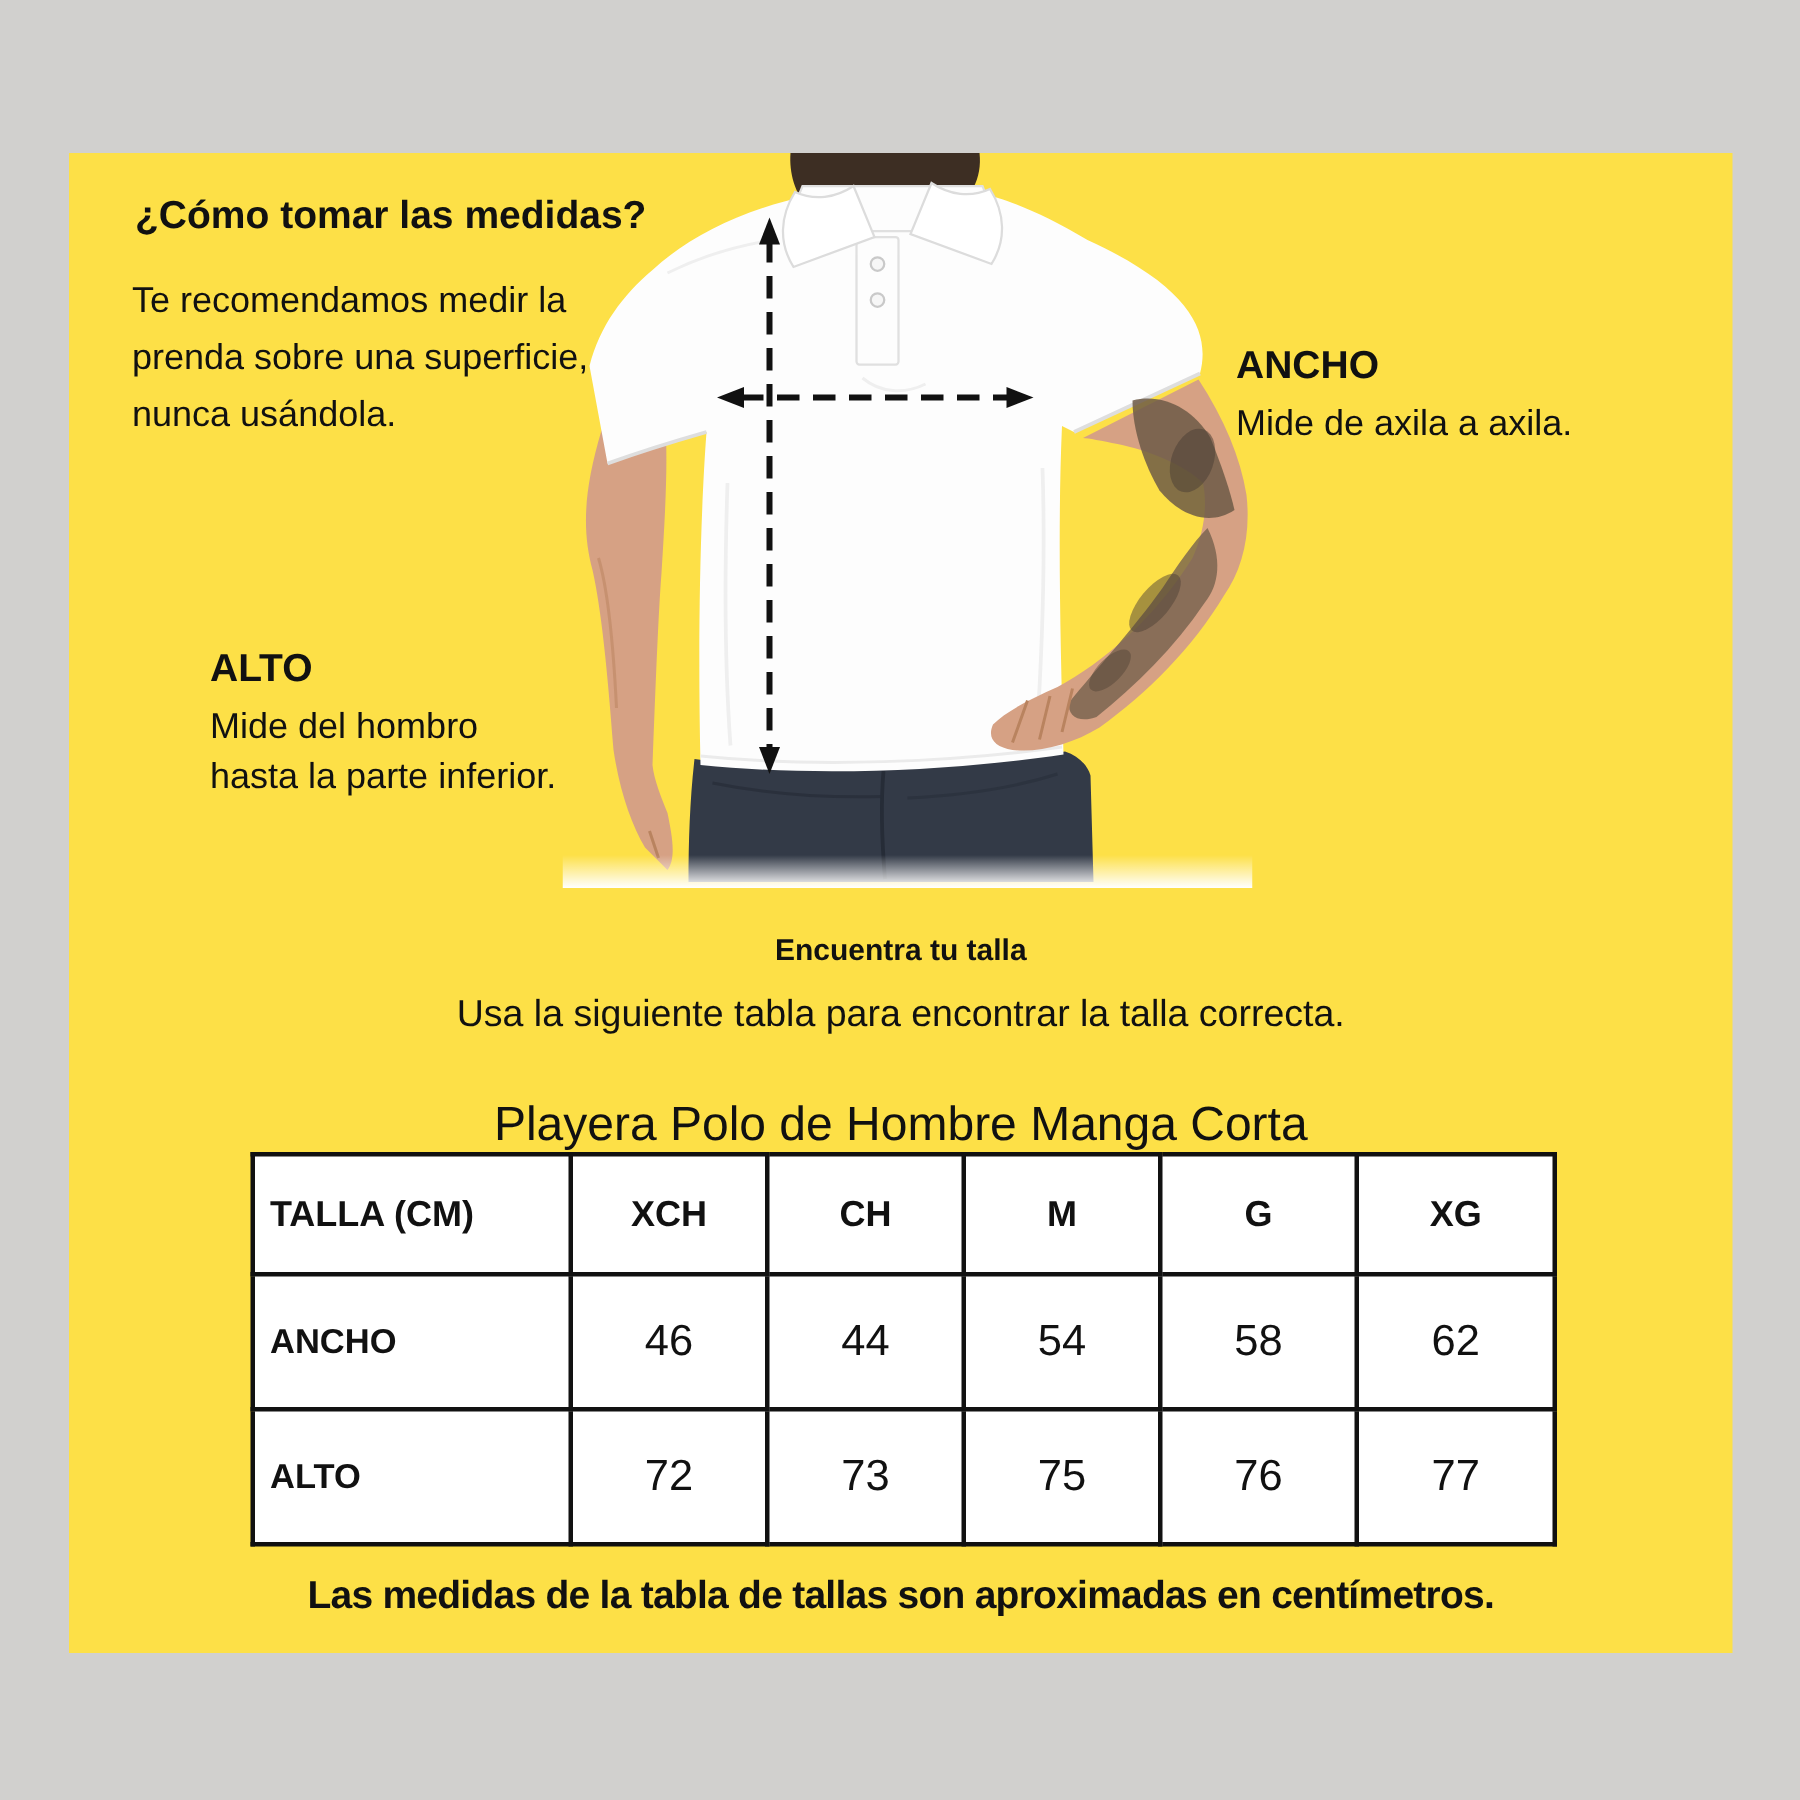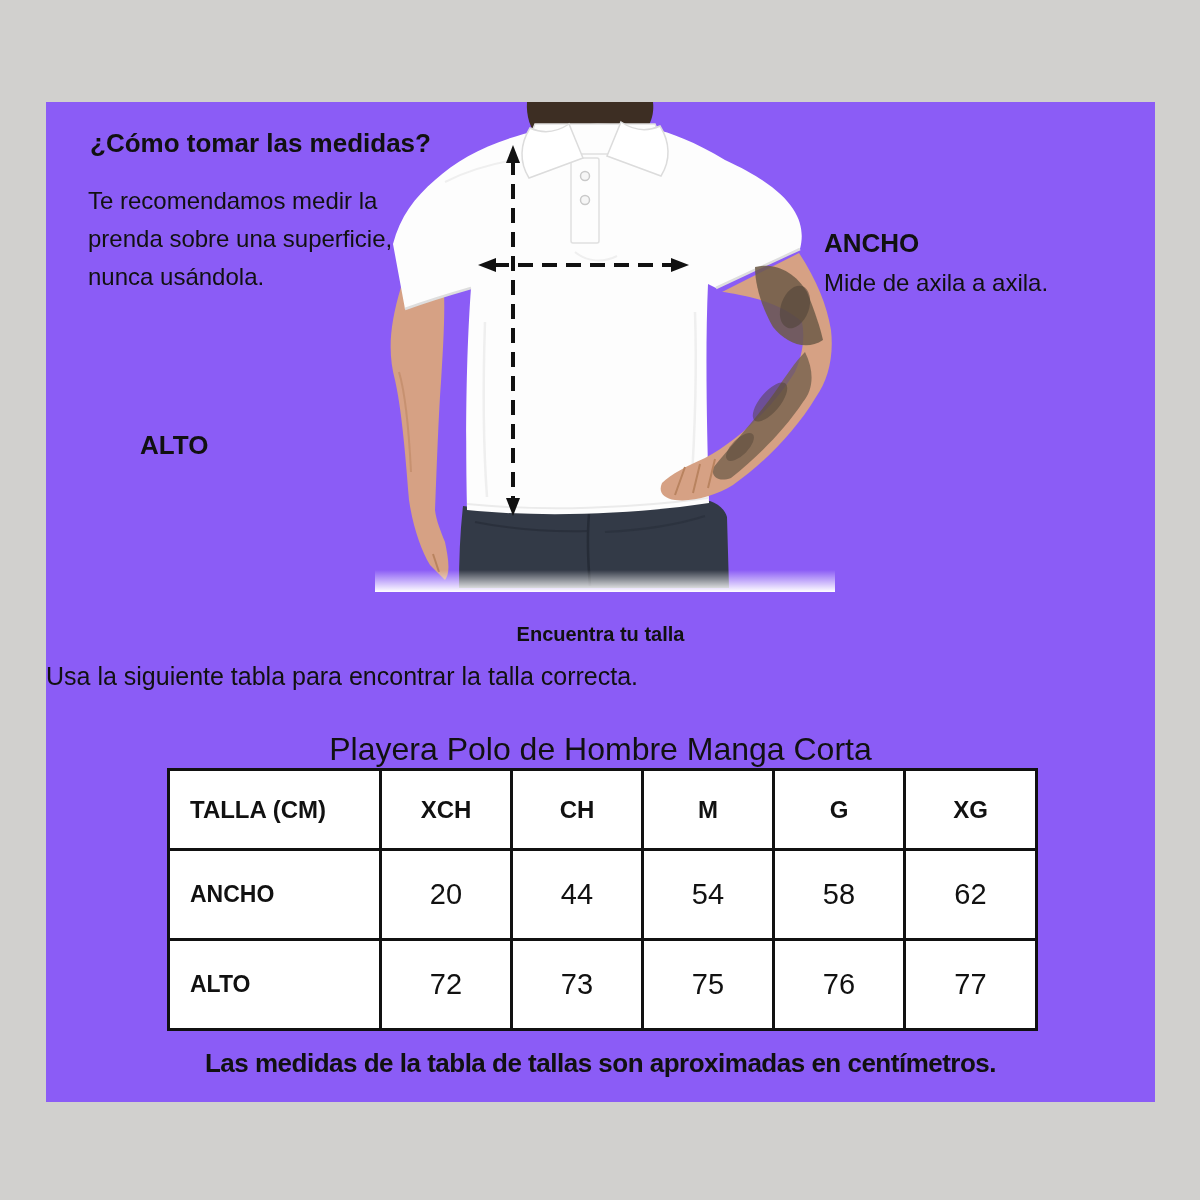--- a/index.html
+++ b/index.html
@@ -8,21 +8,21 @@
     background:#d1d0ce;
     font-family:"Liberation Sans","DejaVu Sans",sans-serif;
     color:#111;
     position:relative;
     overflow:hidden;
   }
   .card{
     position:absolute;
     left:46px;top:102px;
     width:1109px;height:1000px;
-    background:#8b5cf6;
+    background:#fde047;
   }
   .abs{position:absolute;}
   .howto-title{
     left:44px;top:26px;
     font-size:26px;font-weight:bold;
   }
   .howto-desc{
     left:42px;top:80px;
     font-size:24px;line-height:38px;
     white-space:pre-line;
@@ -34,21 +34,21 @@
   .ancho-block{left:778px;top:126px;}
   .alto-block{left:94px;top:328px;}
   .measure-label{font-size:26px;font-weight:bold;}
   .measure-desc{font-size:24px;line-height:33px;margin-top:7px;white-space:pre-line;}
   .find-title{
     left:0;top:521px;width:100%;
     text-align:center;font-size:20px;font-weight:bold;
   }
   .find-subtitle{
     left:0;top:560px;width:100%;
-    text-align:left;font-size:25px;
+    text-align:center;font-size:25px;
   }
   .table-title{
     left:0;top:629px;width:100%;
     text-align:center;font-size:32px;
   }
   table.size-table{
     position:absolute;left:121px;top:666px;
     width:868px;
     border-collapse:collapse;
     table-layout:fixed;
@@ -56,21 +56,21 @@
   .size-table th,.size-table td{
     border:3px solid #111;
     background:#fff;
     text-align:center;
     vertical-align:middle;
     padding:0;
   }
   .size-table thead th{height:77px;font-size:24px;font-weight:bold;}
   .size-table tbody td{height:87px;font-size:29px;font-weight:normal;}
   .size-table .col-label{
-    text-align:left;padding-left:20px;
+    text-align:left;padding-left:10px;
     font-weight:bold;
   }
   .size-table tbody td.col-label{font-size:23px;}
   .footer-note{
     left:0;top:946px;width:100%;
     text-align:center;
     font-size:26px;font-weight:bold;
     letter-spacing:-0.5px;
   }
 </style>
@@ -156,20 +156,22 @@
     </g>
   </svg>
 
   <div class="abs ancho-block">
     <div class="measure-label">ANCHO</div>
     <div class="measure-desc">Mide de axila a axila.</div>
   </div>
 
   <div class="abs alto-block">
     <div class="measure-label">ALTO</div>
+    <div class="measure-desc">Mide del hombro
+hasta la parte inferior.</div>
   </div>
 
   <div class="abs find-title">Encuentra tu talla</div>
   <div class="abs find-subtitle">Usa la siguiente tabla para encontrar la talla correcta.</div>
 
   <div class="abs table-title">Playera Polo de Hombre Manga Corta</div>
 
   <table class="size-table">
     <colgroup>
       <col style="width:212px">
@@ -185,21 +187,21 @@
         <th>XCH</th>
         <th>CH</th>
         <th>M</th>
         <th>G</th>
         <th>XG</th>
       </tr>
     </thead>
     <tbody>
       <tr>
         <td class="col-label">ANCHO</td>
-        <td>20</td>
+        <td>46</td>
         <td>44</td>
         <td>54</td>
         <td>58</td>
         <td>62</td>
       </tr>
       <tr>
         <td class="col-label">ALTO</td>
         <td>72</td>
         <td>73</td>
         <td>75</td>

